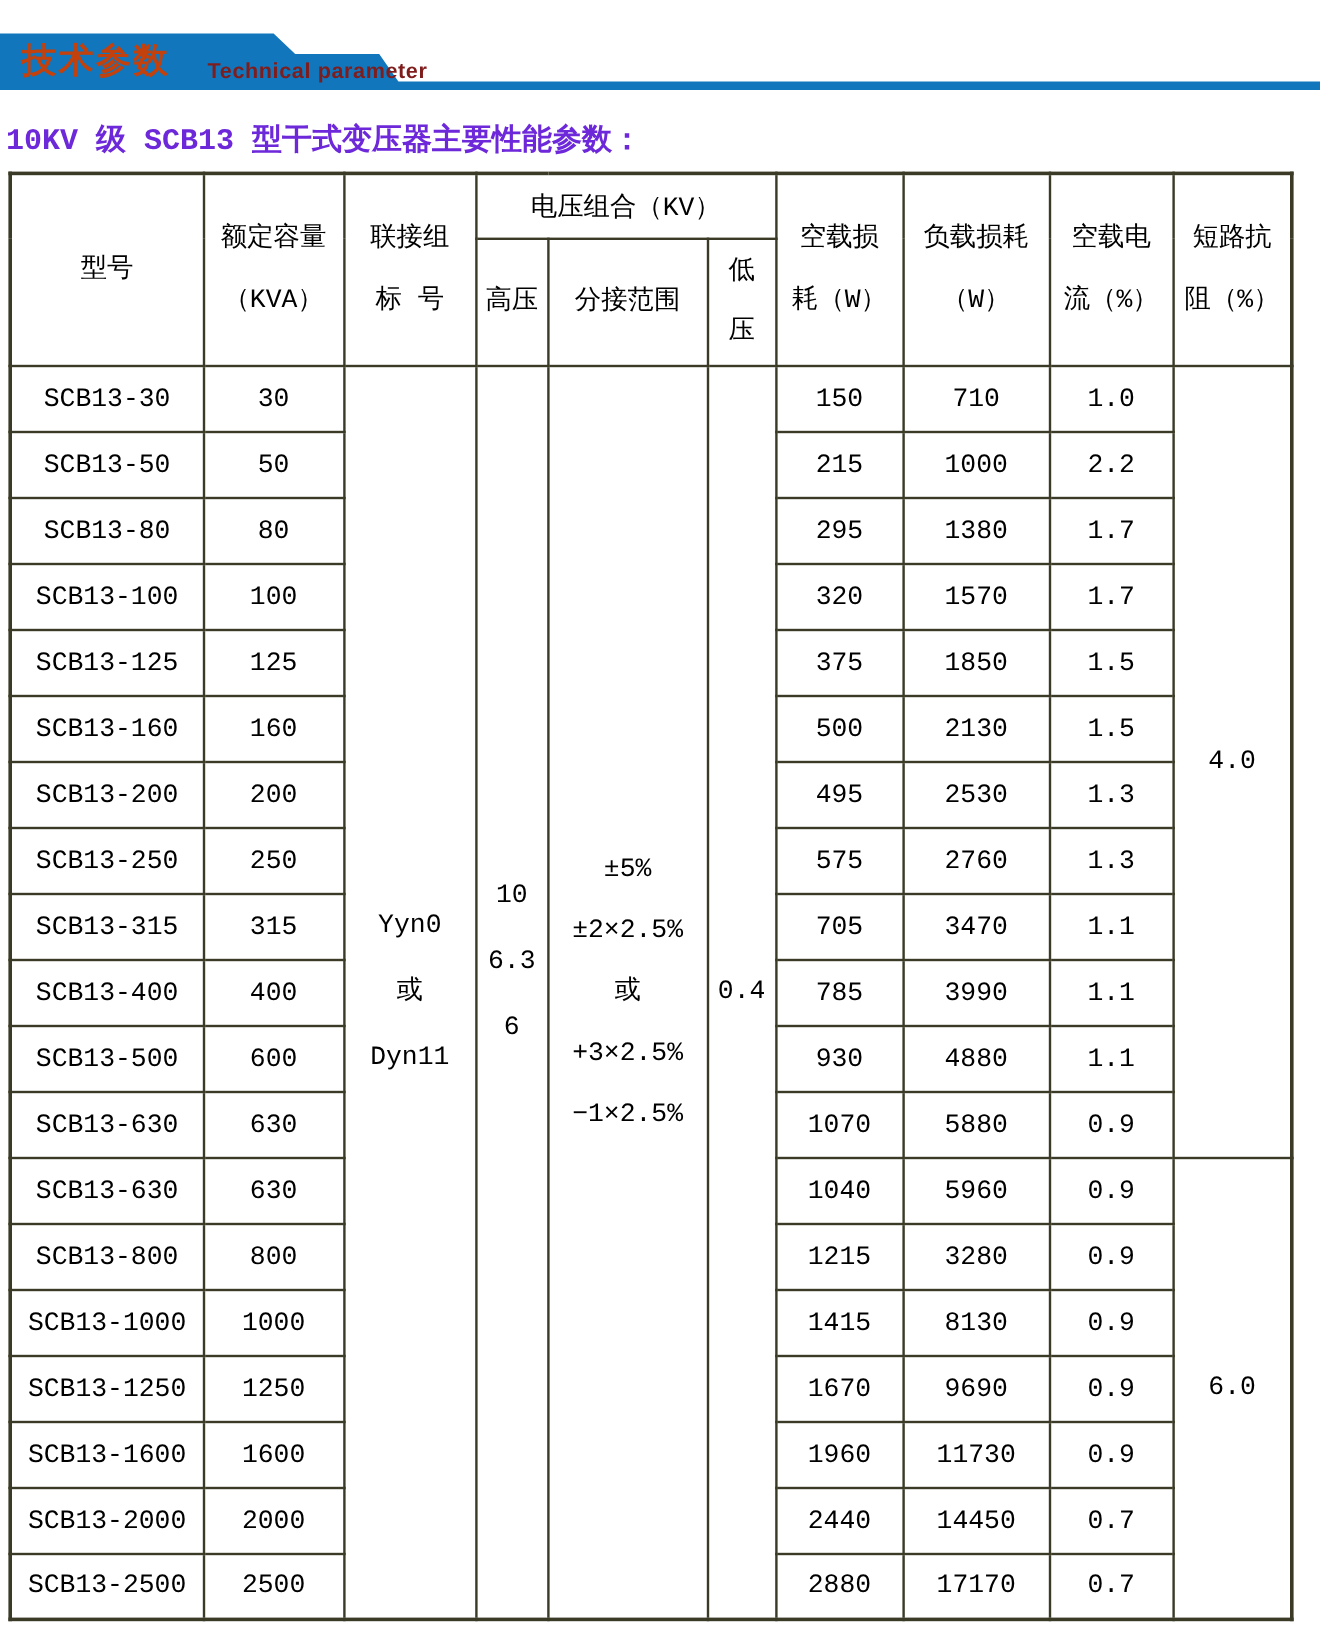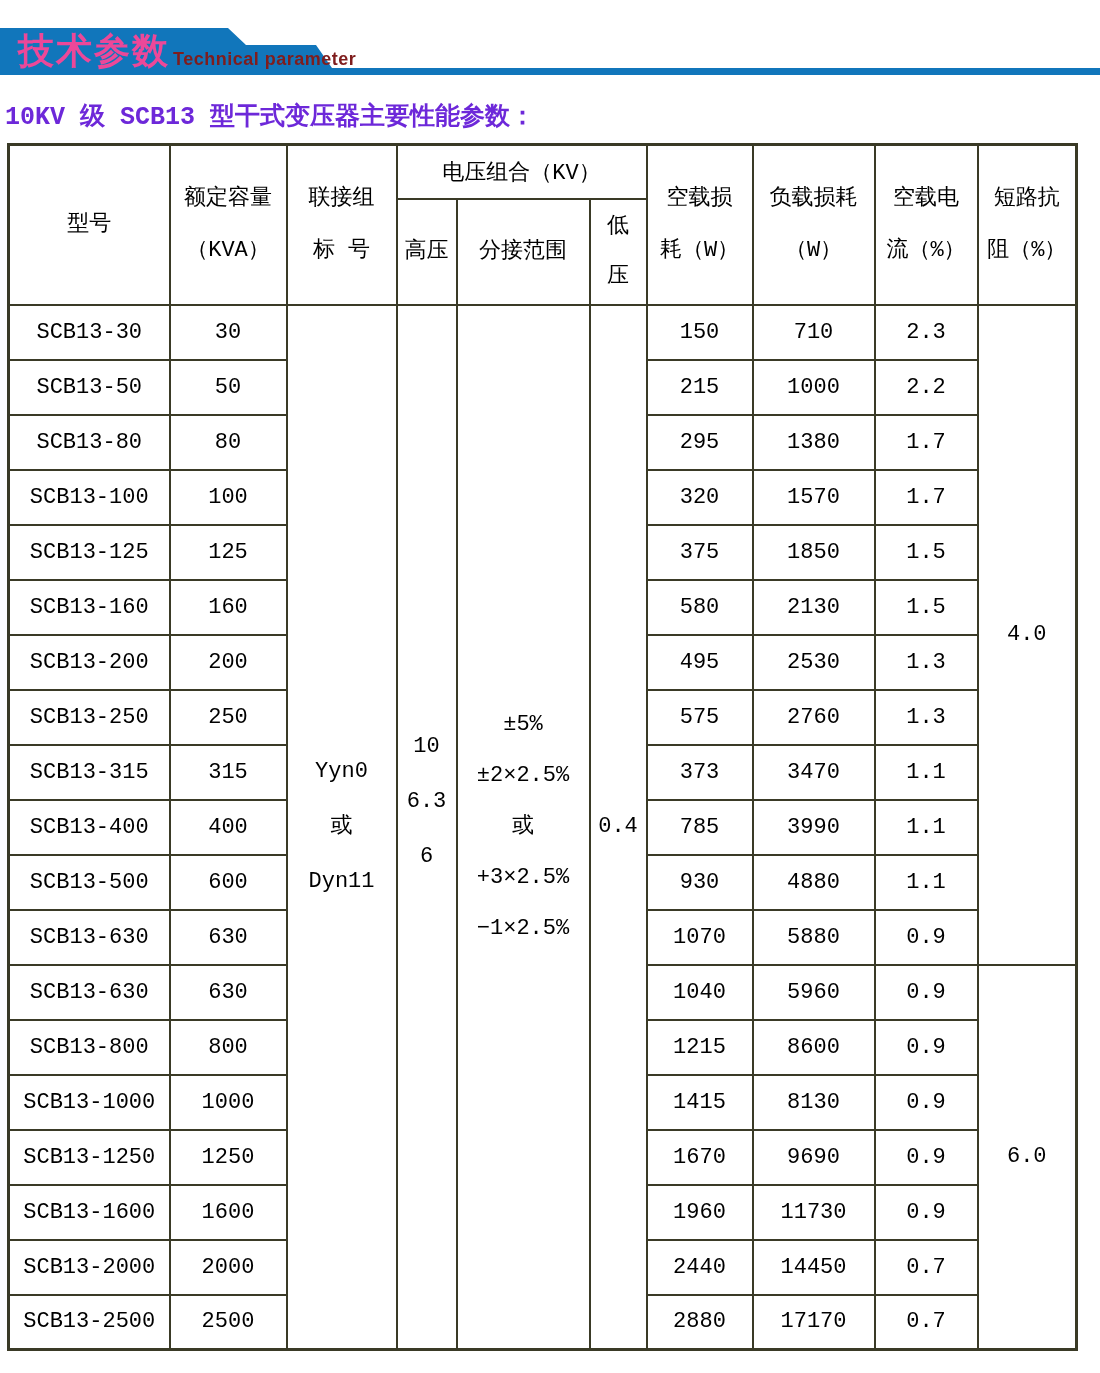--- a/index.html
+++ b/index.html
@@ -8,21 +8,21 @@
     background:#ffffff;overflow:hidden;
     font-family:"Liberation Mono","DejaVu Sans Mono",monospace;
     color:#000;
   }
   
   .banner{position:absolute;left:0;top:0;width:1100px;height:80px;}
   .banner svg{position:absolute;left:0;top:0;}
   .banner-title{
     position:absolute;left:18px;top:30px;height:42px;line-height:42px;
     font-family:Liberation Sans, sans-serif;
-    font-size:36px;font-weight:bold;color:#ec4899;letter-spacing:2px;
+    font-size:29px;font-weight:bold;color:#c2410c;letter-spacing:2px;
   }
   .banner-sub{
     position:absolute;left:173px;top:47px;height:24px;line-height:24px;
     font-family:"Liberation Sans","DejaVu Sans",sans-serif;
     font-size:18px;font-weight:600;color:#7f1d1d;letter-spacing:0.5px;
   }
   
   .page-title{
     position:absolute;left:5px;top:99px;width:1000px;
     font-size:25px;font-weight:bold;letter-spacing:0px;color:#6d28d9;
@@ -96,21 +96,21 @@
   <tbody>
       <tr>
         <td>SCB13-30</td>
         <td>30</td>
         <td class="merged conn" rowspan="19">Yyn0<br>或<br>Dyn11</td>
         <td class="merged hv" rowspan="19">10<br>6.3<br>6</td>
         <td class="merged tap" rowspan="19">±5%<br>±2×2.5%<br>或<br>+3×2.5%<br>−1×2.5%</td>
         <td class="merged lv" rowspan="19">0.4</td>
         <td>150</td>
         <td>710</td>
-        <td>2.3</td>
+        <td>1.0</td>
         <td class="imp" rowspan="12">4.0</td>
       </tr>
       <tr>
         <td>SCB13-50</td>
         <td>50</td>
         <td>215</td>
         <td>1000</td>
         <td>2.2</td>
       </tr>
       <tr>
@@ -130,42 +130,42 @@
       <tr>
         <td>SCB13-125</td>
         <td>125</td>
         <td>375</td>
         <td>1850</td>
         <td>1.5</td>
       </tr>
       <tr>
         <td>SCB13-160</td>
         <td>160</td>
-        <td>580</td>
+        <td>500</td>
         <td>2130</td>
         <td>1.5</td>
       </tr>
       <tr>
         <td>SCB13-200</td>
         <td>200</td>
         <td>495</td>
         <td>2530</td>
         <td>1.3</td>
       </tr>
       <tr>
         <td>SCB13-250</td>
         <td>250</td>
         <td>575</td>
         <td>2760</td>
         <td>1.3</td>
       </tr>
       <tr>
         <td>SCB13-315</td>
         <td>315</td>
-        <td>373</td>
+        <td>705</td>
         <td>3470</td>
         <td>1.1</td>
       </tr>
       <tr>
         <td>SCB13-400</td>
         <td>400</td>
         <td>785</td>
         <td>3990</td>
         <td>1.1</td>
       </tr>
@@ -188,21 +188,21 @@
         <td>630</td>
         <td>1040</td>
         <td>5960</td>
         <td>0.9</td>
         <td class="imp" rowspan="7">6.0</td>
       </tr>
       <tr>
         <td>SCB13-800</td>
         <td>800</td>
         <td>1215</td>
-        <td>8600</td>
+        <td>3280</td>
         <td>0.9</td>
       </tr>
       <tr>
         <td>SCB13-1000</td>
         <td>1000</td>
         <td>1415</td>
         <td>8130</td>
         <td>0.9</td>
       </tr>
       <tr>

